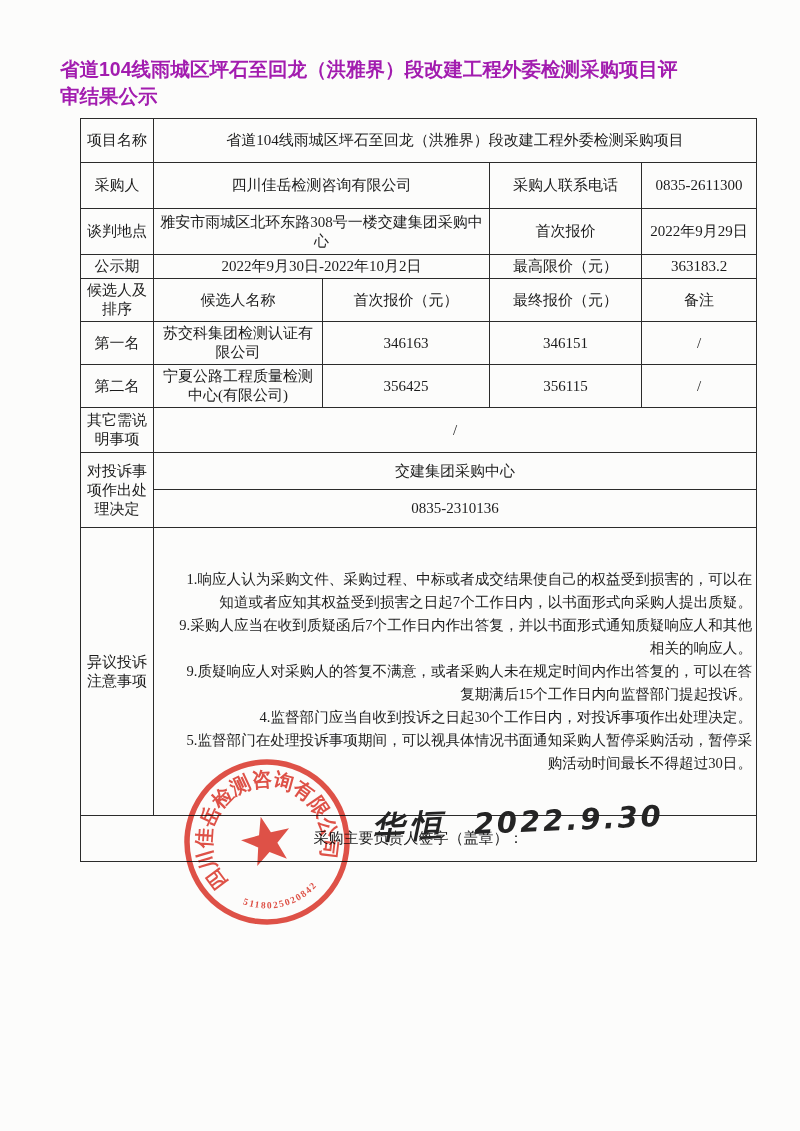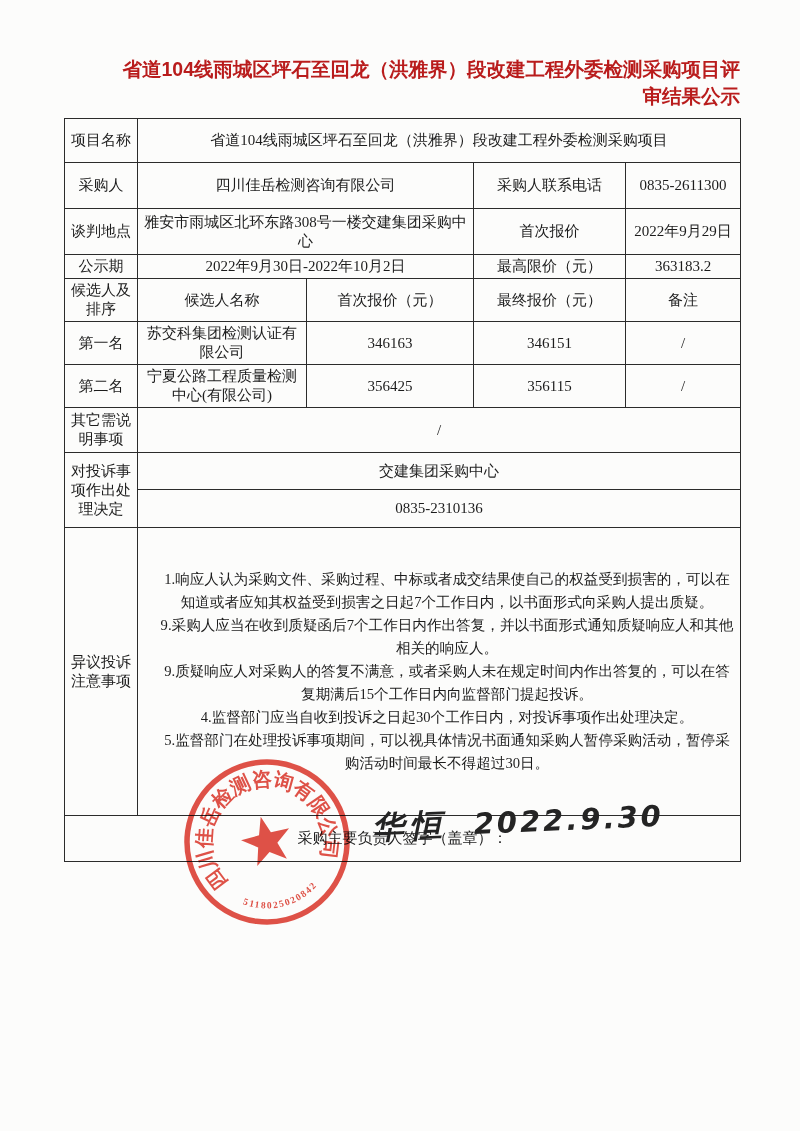--- a/index.html
+++ b/index.html
@@ -7,40 +7,40 @@
     width:800px;height:1131px;
     background:#fbfbfa;
     font-family:"Liberation Serif","DejaVu Serif",serif;
     color:#1c1c1c;
     position:relative;
     overflow:hidden;
   }
   .page{position:absolute;left:0;top:0;width:800px;height:1131px;background:#fcfcfb;}
   .title{
     position:absolute;left:60px;top:56px;width:680px;
-    text-align:right;
+    text-align:left;
     font-family:"Liberation Sans","DejaVu Sans",sans-serif;
-    font-weight:bold;font-size:19.5px;line-height:27px;color:#b91c1c;
+    font-weight:bold;font-size:19.5px;line-height:27px;color:#a21caf;
   }
   table.doc{
-    position:absolute;left:64px;top:118px;
+    position:absolute;left:80px;top:118px;
     border-collapse:collapse;table-layout:fixed;
     width:676px;
     font-family:Liberation Serif, serif;
   }
   table.doc td{
     border:1.5px solid #2b2b2b;
     font-size:15px;line-height:19px;
     text-align:center;vertical-align:middle;
     padding:2px 4px;
     overflow:hidden;
   }
   td.tl{text-align:left;padding-left:5px;margin-left:35px;}
   td.big{padding:8px 10px;}
-  .obj-item{font-size:14.6px;line-height:23px;text-align:center;margin-left:16px;}
+  .obj-item{font-size:14.6px;line-height:23px;text-align:right;margin-left:16px;}
   .sig-label{font-size:14.6px;text-align:left;padding-left:6px;}
   
   .handwriting{
     position:absolute;left:372px;top:800px;width:300px;height:60px;
     font-family:"DejaVu Sans",sans-serif;
     font-style:italic;font-weight:bold;color:#242424;
     transform:rotate(-2.5deg);
     white-space:nowrap;
   }
   .hw-name{font-size:32px;letter-spacing:6px;}

